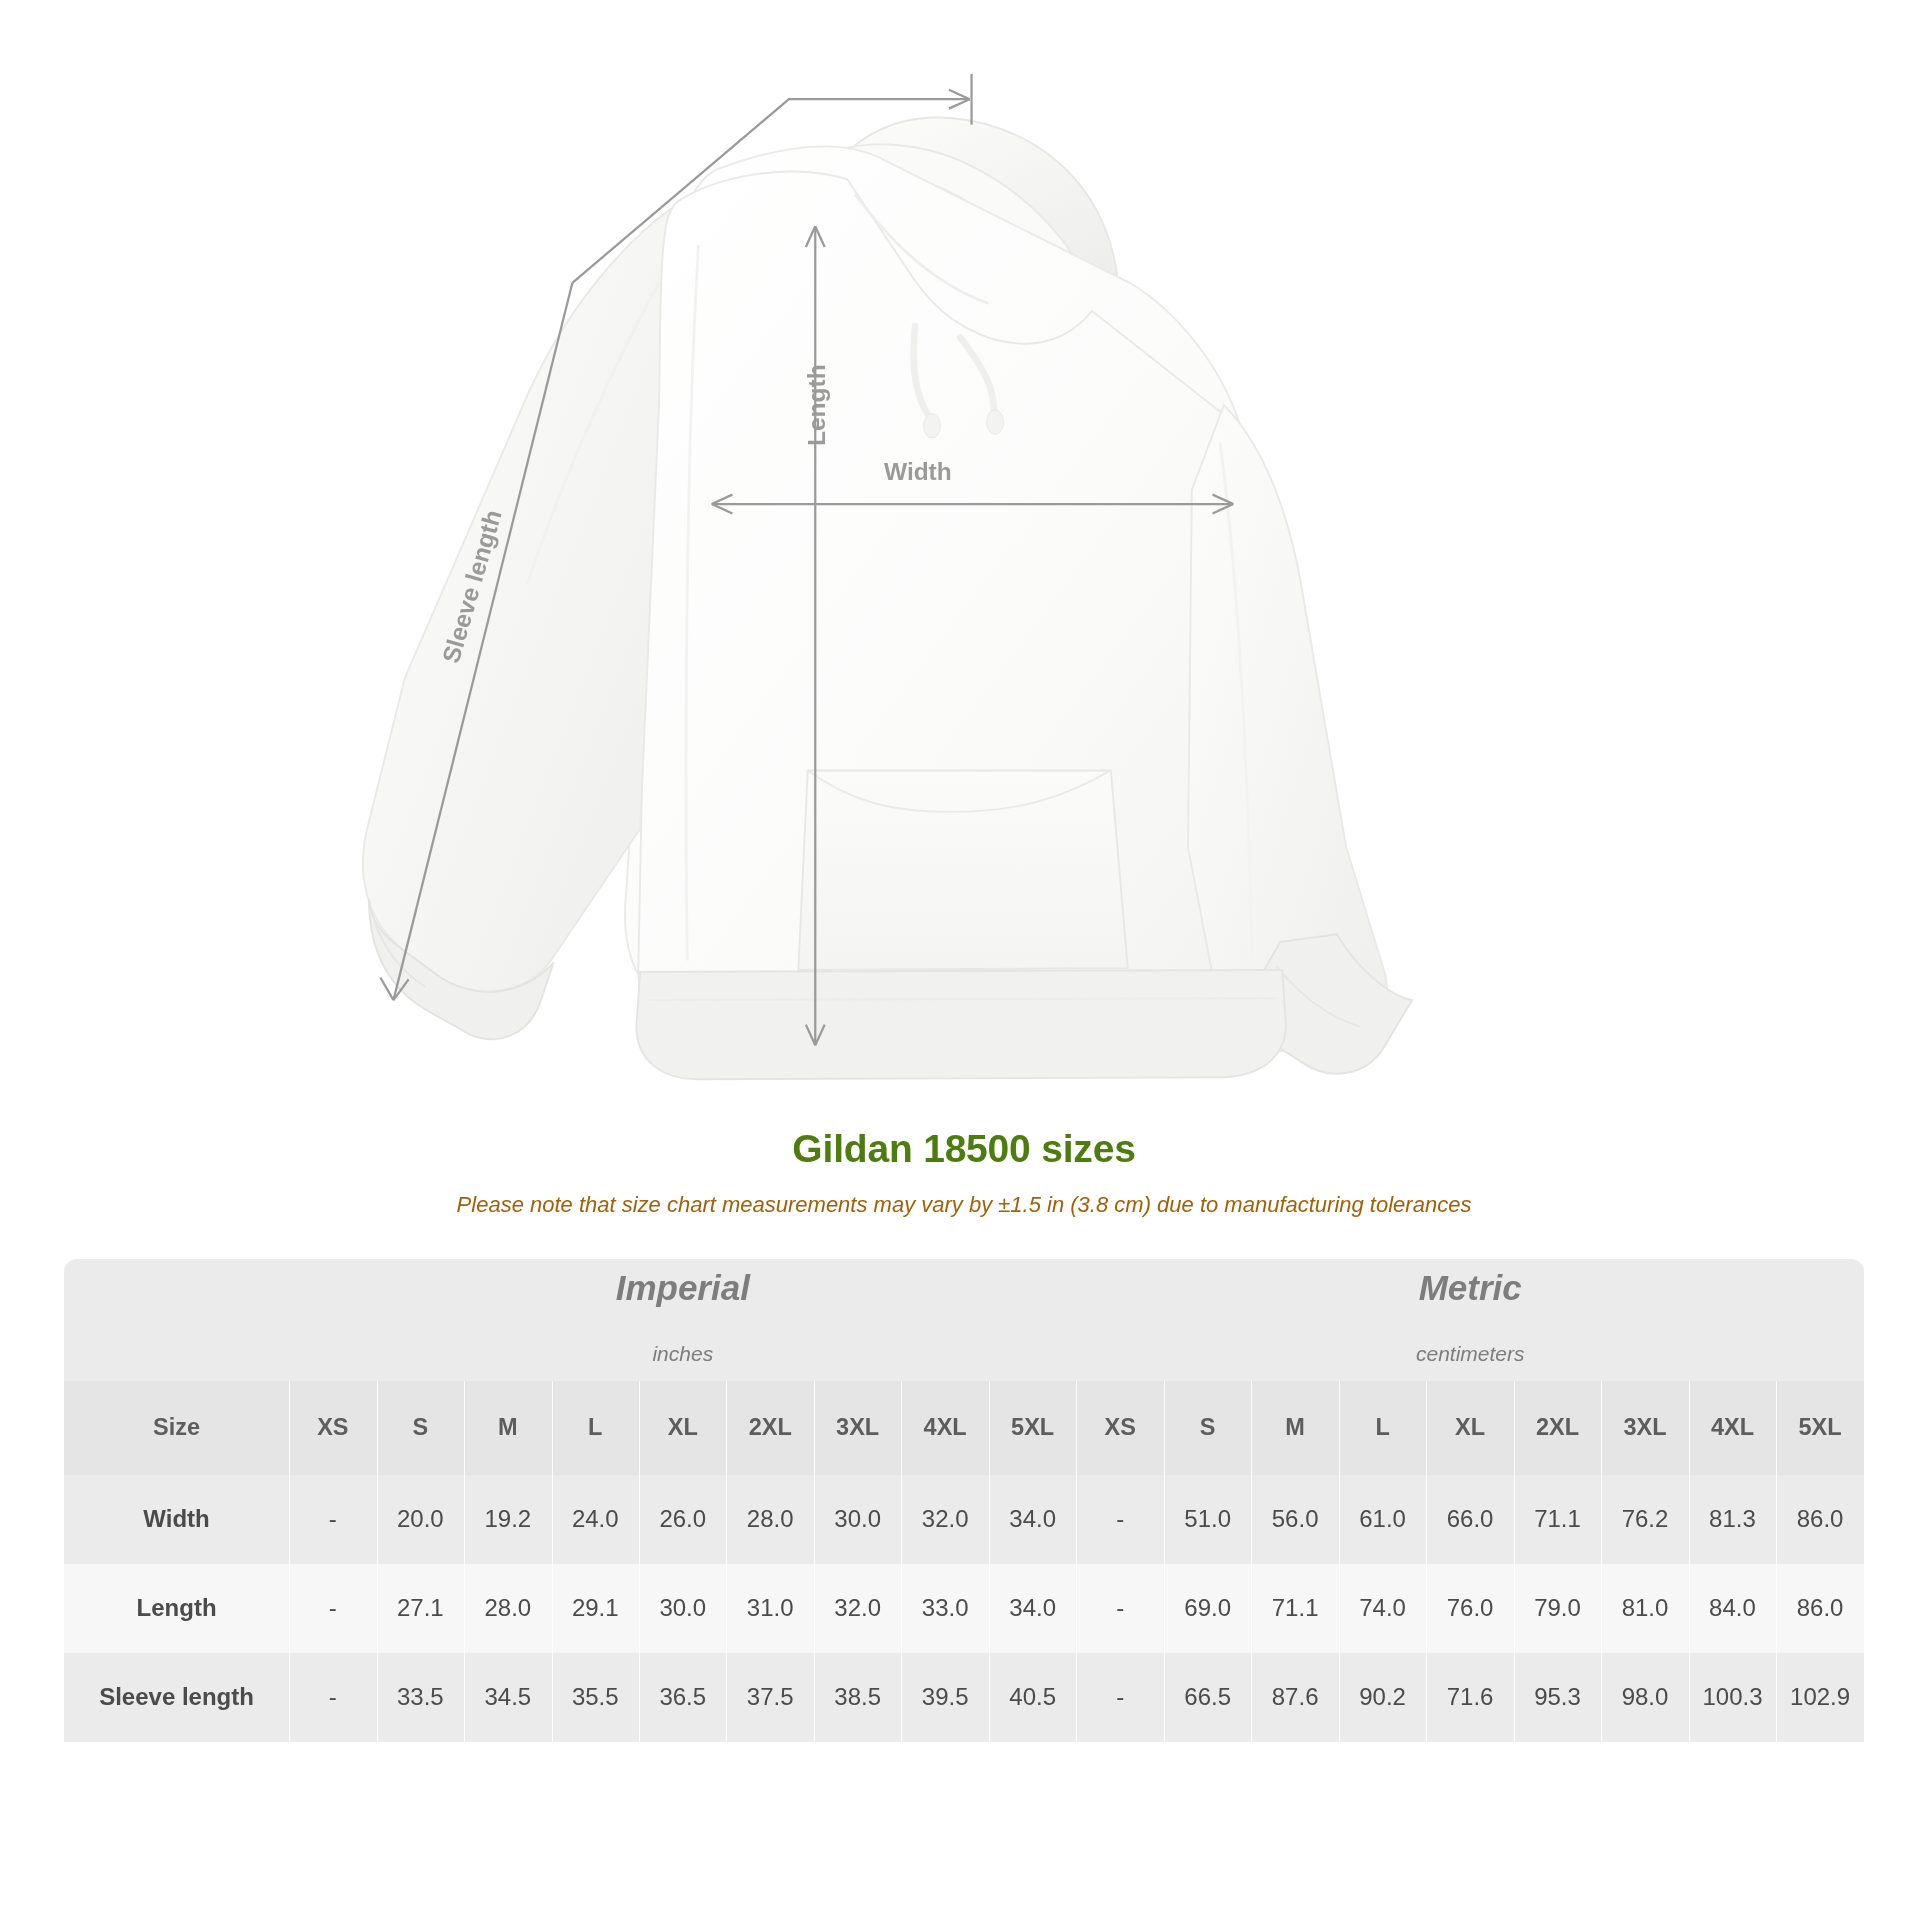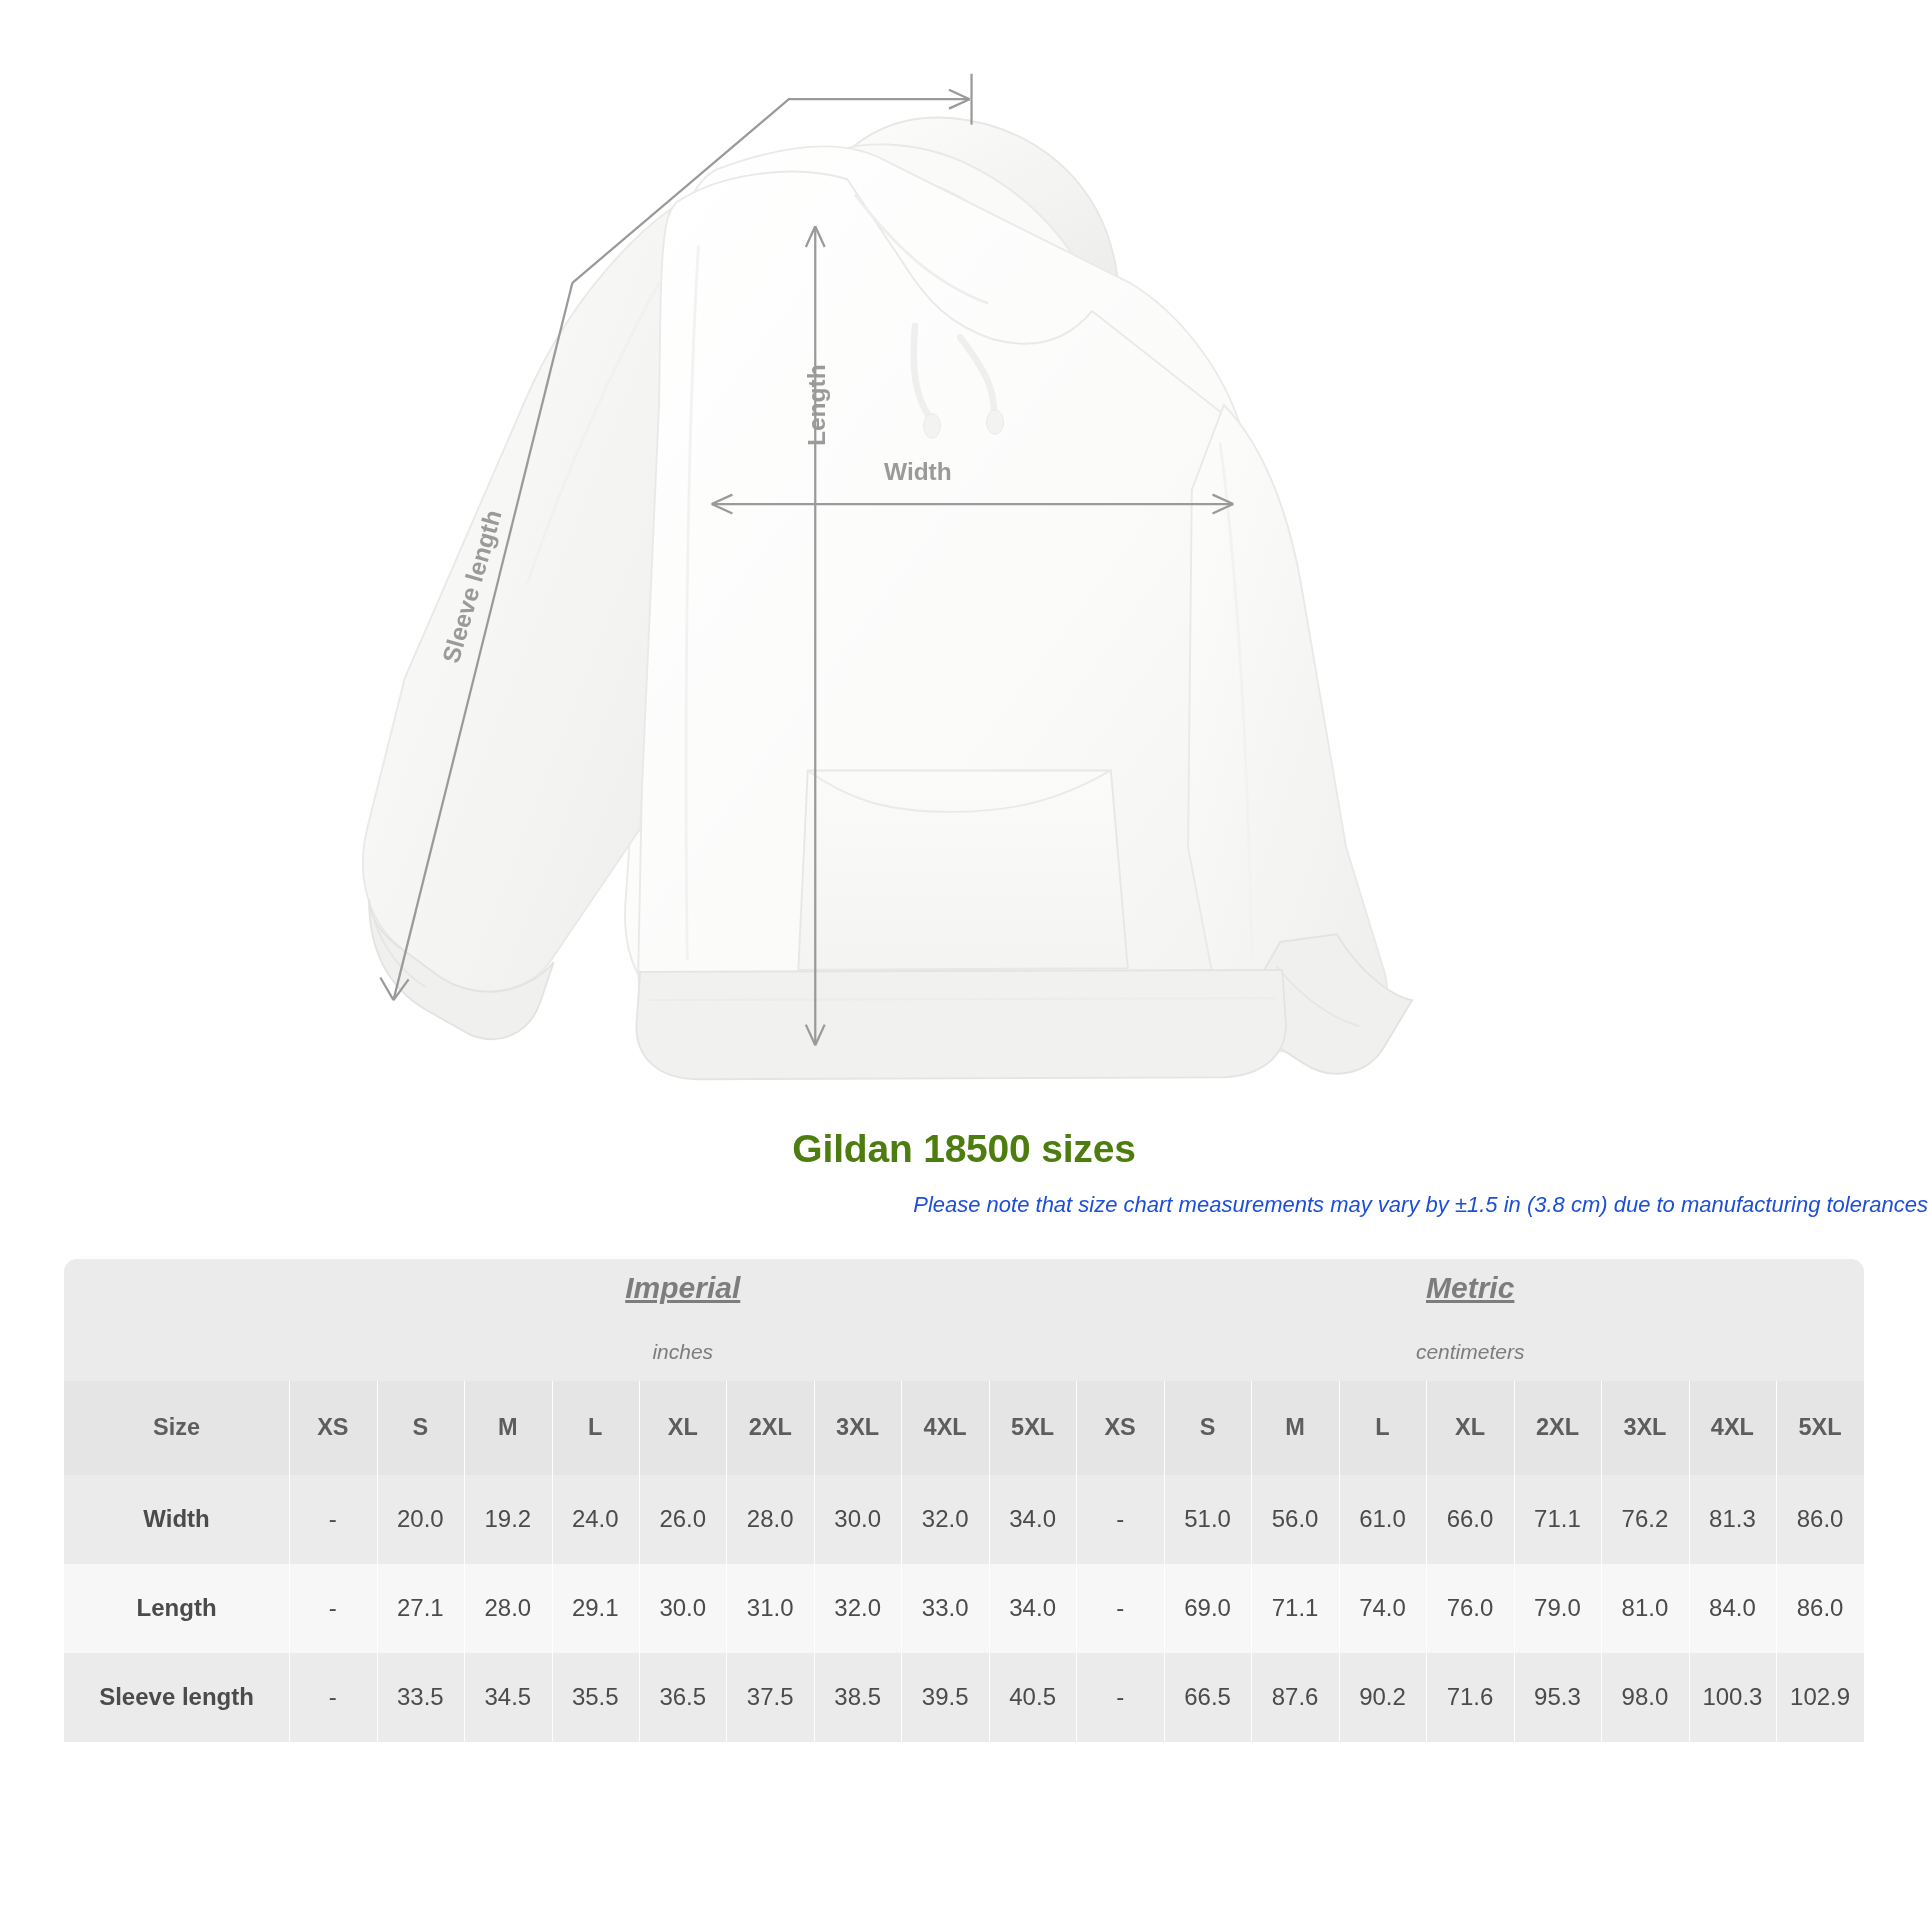--- a/index.html
+++ b/index.html
@@ -34,24 +34,24 @@
   
   .chart-title {
     text-align: center;
     font-size: 39px;
     font-weight: bold;
     color: #4d7c0f;
     margin-top: 5.6px;
     letter-spacing: -0.2px;
   }
   .chart-note {
-    text-align: right;
+    text-align: center;
     font-size: 22px;
     font-style: italic;
-    color: #1d4ed8;
+    color: #a16207;
     margin-top: 21px;
   }
 
   
   .table-wrap {
     margin: 41px 64px 0 64px;
     border-radius: 13px 13px 0 0;
     overflow: hidden;
   }
   table.sizes {
@@ -63,26 +63,25 @@
     padding: 0;
     text-align: center;
     vertical-align: middle;
     border: 0;
   }
   .unit-row td {
     background: #ebebeb;
     height: 122px;
   }
   .unit-name {
-    font-size: 30px;
+    font-size: 35px;
     font-weight: bold;
     font-style: italic;
     color: #7d7d7d;
     line-height: 1.15;
-    text-decoration: underline;
   }
   .unit-sub {
     font-size: 21px;
     font-style: italic;
     color: #7d7d7d;
     line-height: 1.6;
     margin-top: 29px;
   }
   .head-row td {
     background: #e5e5e5;

